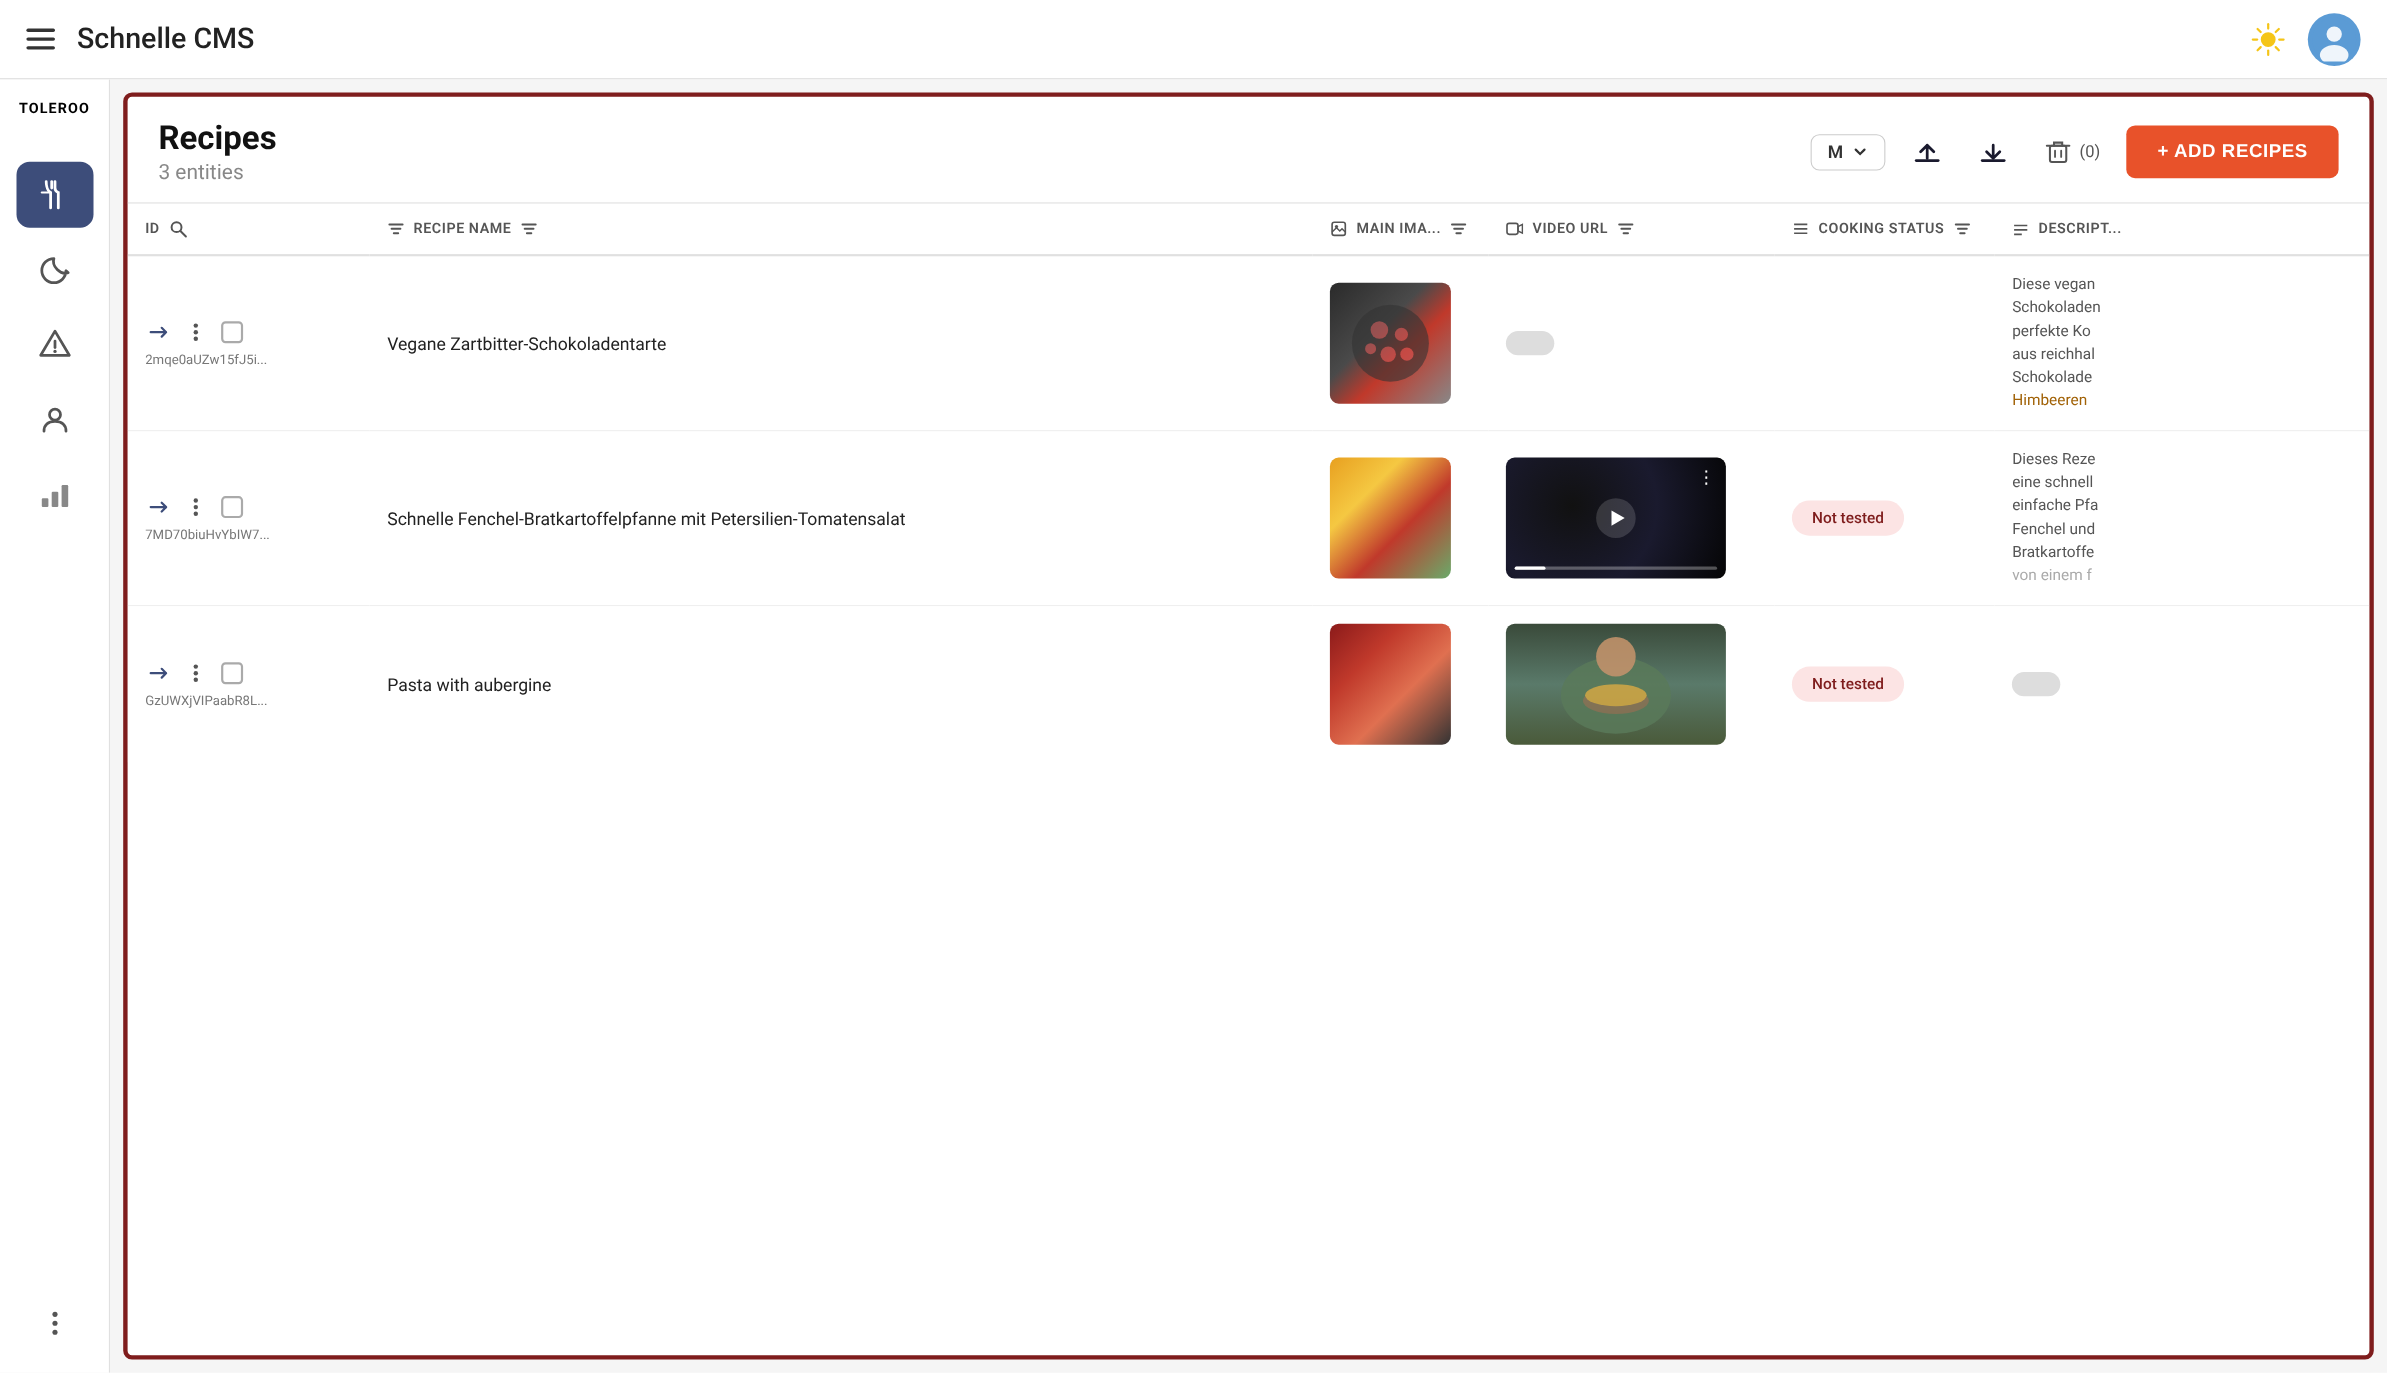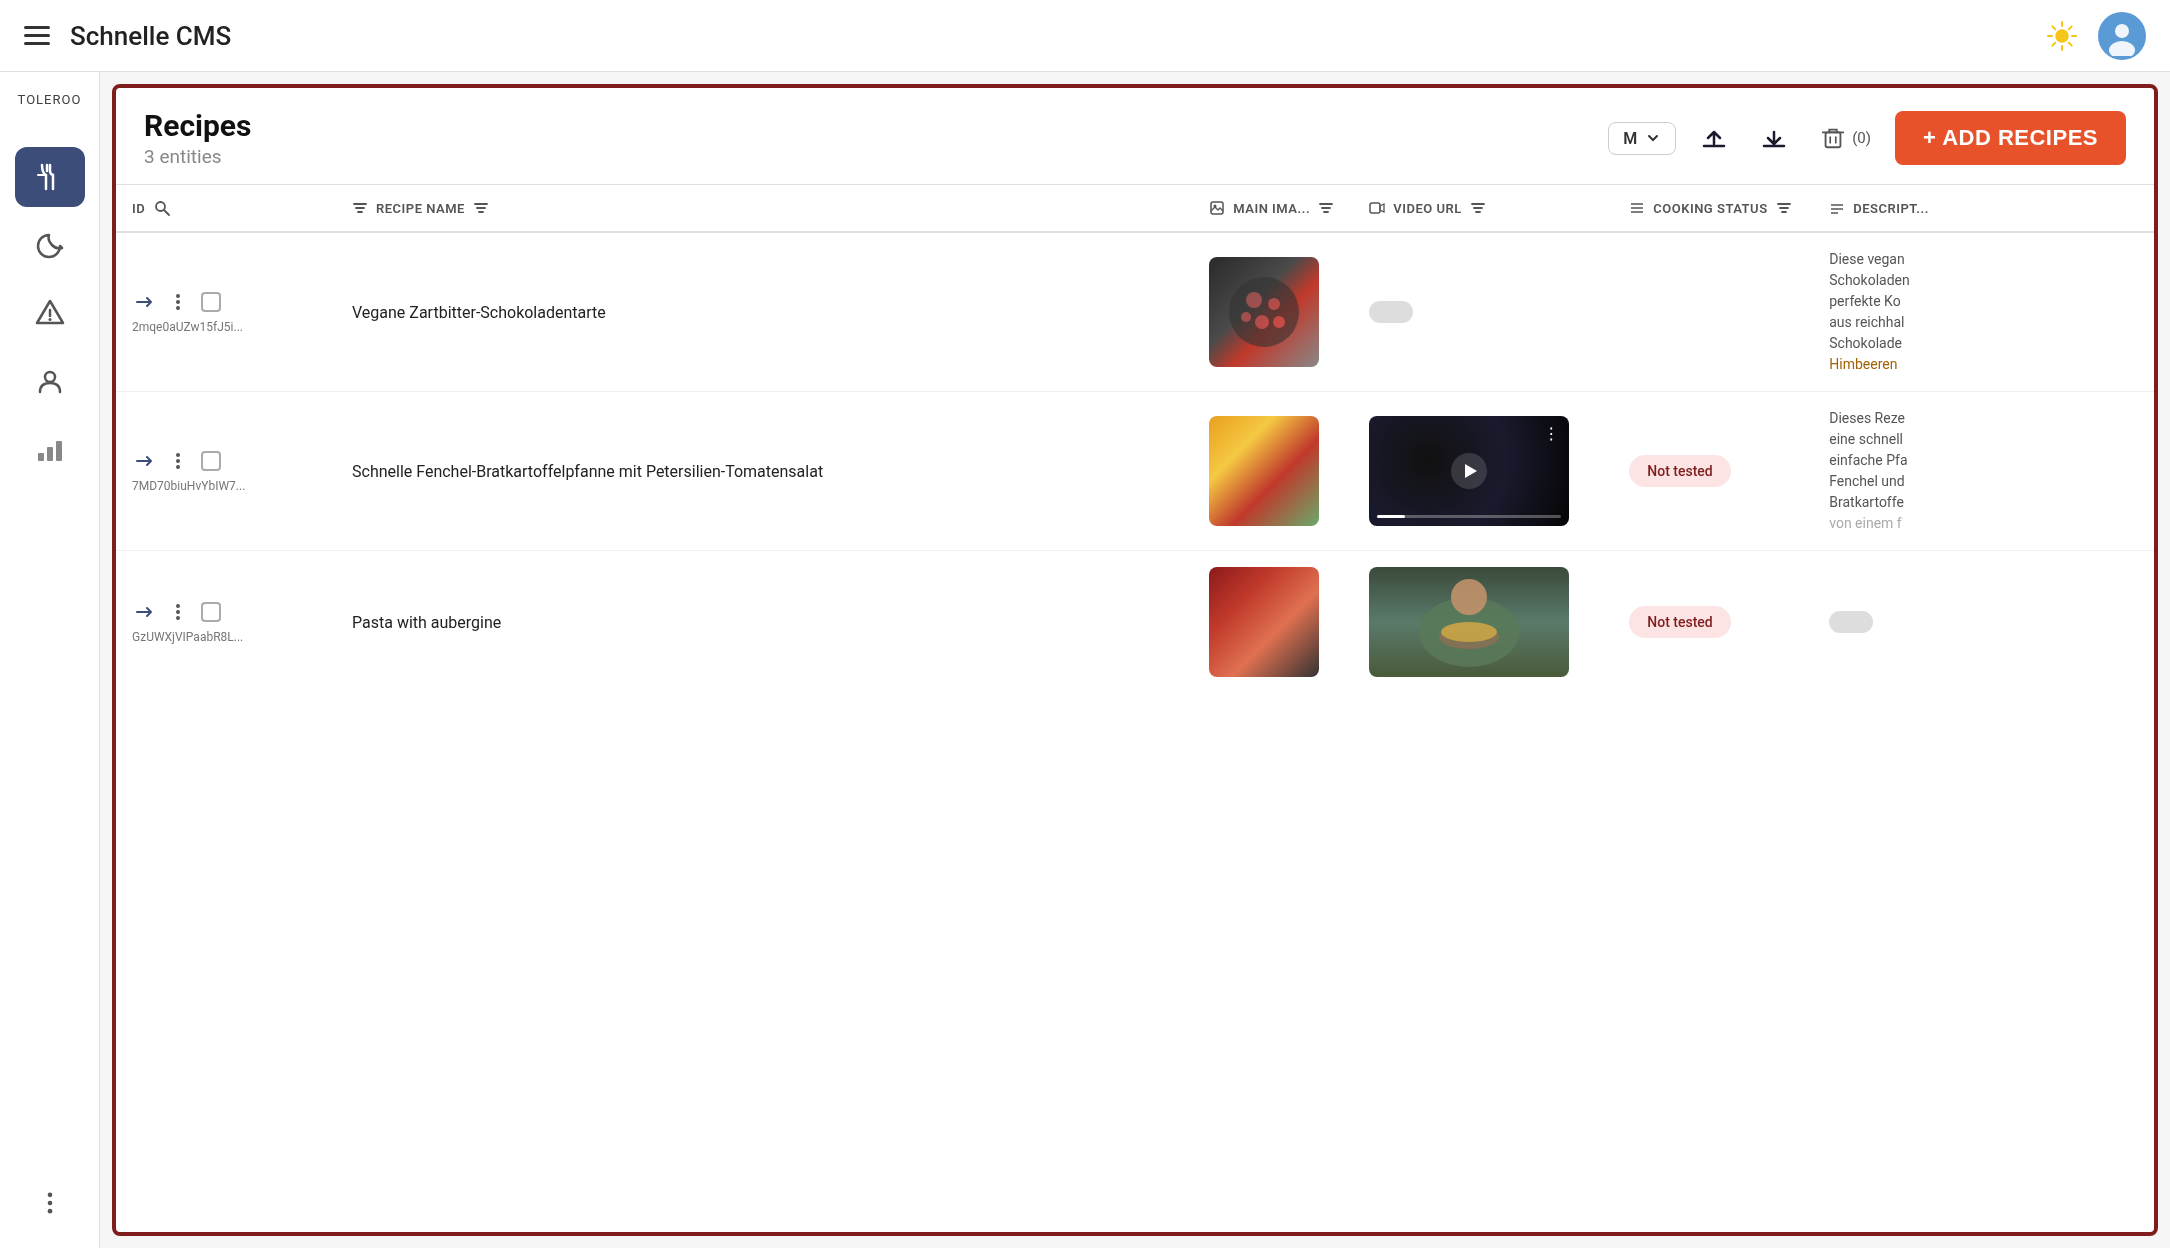--- a/index.html
+++ b/index.html
@@ -21,21 +21,21 @@
     .avatar svg { width: 40px; height: 40px; }
 
     
     .layout { display: flex; flex: 1; overflow: hidden; }
 
     
     .sidebar {
       width: 100px; background: #fff; border-right: 1px solid #e0e0e0;
       display: flex; flex-direction: column; align-items: center; padding: 20px 0; gap: 8px; flex-shrink: 0;
     }
-    .sidebar-logo { color: #404040; font-size: 13px; font-weight: 400; letter-spacing: 1px; margin-bottom: 32px; }
+    .sidebar-logo { color: #000000; font-size: 13px; font-weight: 700; letter-spacing: 1px; margin-bottom: 32px; }
     .sidebar-item {
       width: 70px; height: 60px; display: flex; align-items: center; justify-content: center;
       border-radius: 12px; cursor: pointer; color: #555;
     }
     .sidebar-item.active { background: #3d4d7a; color: #fff; }
     .sidebar-item svg { width: 32px; height: 32px; }
     .sidebar-bottom { margin-top: auto; }
     .sidebar-more { width: 70px; height: 50px; display: flex; align-items: center; justify-content: center; cursor: pointer; color: #555; }
 
     
@@ -54,21 +54,21 @@
       padding: 6px 14px; font-size: 16px; font-weight: 600; color: #333;
       display: flex; align-items: center; gap: 8px; cursor: pointer;
     }
     .header-actions { display: flex; align-items: center; gap: 16px; }
     .icon-btn { background: none; border: none; cursor: pointer; padding: 8px; display: flex; align-items: center; color: #333; }
     .icon-btn svg { width: 28px; height: 28px; }
     .delete-btn { display: flex; align-items: center; gap: 6px; color: #555; cursor: pointer; padding: 8px; }
     .delete-btn svg { width: 26px; height: 26px; }
     .add-btn {
       background: #e8522a; color: #fff; border: none; border-radius: 8px;
-      padding: 14px 28px; font-size: 22px; font-weight: 600; cursor: pointer;
+      padding: 14px 28px; font-size: 17px; font-weight: 600; cursor: pointer;
       display: flex; align-items: center; gap: 10px; letter-spacing: 0.5px;
     }
 
     
     .table-wrapper { flex: 1; overflow: auto; }
     table { width: 100%; border-collapse: collapse; }
     thead tr { border-bottom: 2px solid #e0e0e0; }
     th {
       padding: 14px 16px; text-align: left; font-size: 13px; font-weight: 600;
       color: #555; text-transform: uppercase; letter-spacing: 0.5px; white-space: nowrap;

